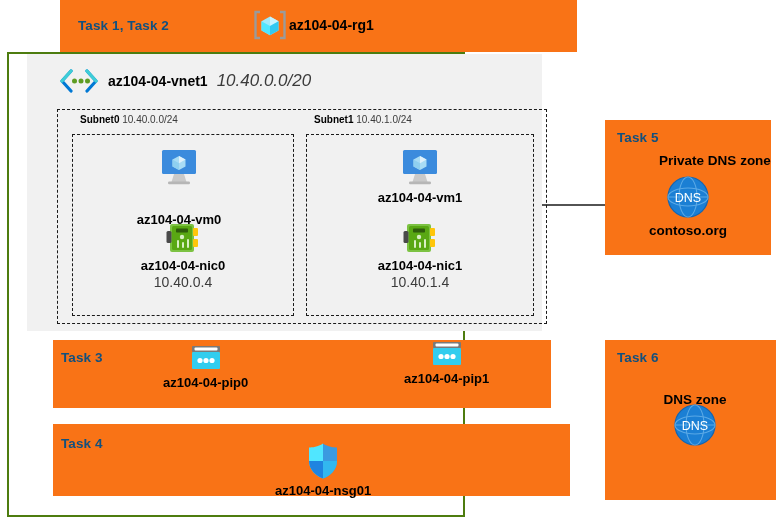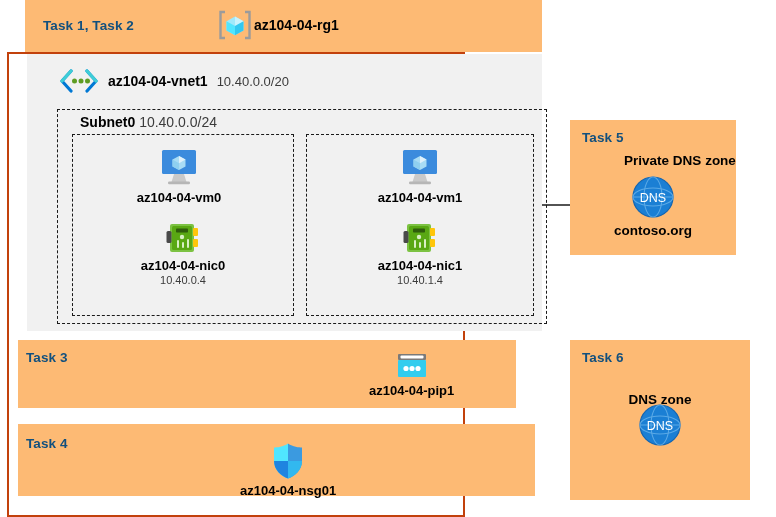--- a/index.html
+++ b/index.html
@@ -12,22 +12,23 @@
     width: 776px;
     height: 517px;
     background: #ffffff;
     font-family: "Liberation Sans", sans-serif;
     overflow: hidden;
   }
 
   
   .panel {
     position: absolute;
-    background: #fdba74;
+    background: #f97316;
     box-sizing: border-box;
+    margin-left: 35px;
   }
   .task-label {
     position: absolute;
     color: #12507e;
     font-weight: bold;
     font-size: 13.5px;
     letter-spacing: .1px;
     white-space: nowrap;
   }
 
@@ -46,55 +47,56 @@
     font-size: 14px;
     font-weight: bold;
     color: #000;
     white-space: nowrap;
   }
 
   
   #vnet-frame {
     position: absolute;
     left: 7px; top: 52px; width: 458px; height: 465px;
-    border: 2px solid #c2410c;
+    border: 2px solid #4d7c0f;
     box-sizing: border-box;
     background: #ffffff;
   }
   #vnet-band {
     position: absolute;
     left: 18px; top: 0px; width: 515px; height: 277px;
     background: #f1f1f1;
   }
   #vnet-row {
     position: absolute;
     left: 32px; top: 15px;
     display: flex;
     align-items: center;
     gap: 9px;
   }
   .res-cidr {
-    font-size: 13px;
+    font-size: 17px;
     color: #3b3b3b;
     white-space: nowrap;
+    font-style: italic;
   }
 
   
   .dashed {
     position: absolute;
     border: 1.6px dashed #1a1a1a;
     box-sizing: border-box;
   }
   #addr-space { left: 30px; top: 55px; width: 490px; height: 215px; }
   #subnet0-box { left: 14px; top: 24px; width: 222px; height: 182px; }
   #subnet1-box { left: 248px; top: 24px; width: 228px; height: 182px; padding-left: 20px; }
 
   .subnet-title {
     position: absolute;
-    font-size: 14px;
+    font-size: 10px;
     white-space: nowrap;
     color: #000;
   }
   .subnet-title b { font-weight: bold; }
   .subnet-title span { color: #3b3b3b; font-weight: normal; }
 
   
   .node {
     position: absolute;
     display: flex;
@@ -102,21 +104,21 @@
     align-items: center;
     white-space: nowrap;
   }
   .node .nlabel {
     font-size: 13px;
     font-weight: bold;
     color: #000;
     margin-top: 3px;
   }
   .node .nsub {
-    font-size: 11px;
+    font-size: 14px;
     color: #3b3b3b;
     margin-top: 1px;
   }
 
   
   #task3-panel { left: 18px; top: 340px; width: 498px; height: 68px; }
   #task4-panel { left: 18px; top: 424px; width: 517px; height: 72px; }
 
   
   #task5-panel { left: 570px; top: 120px; width: 166px; height: 135px; }
@@ -200,21 +202,21 @@
       </div>
 
       <div class="dashed" id="addr-space">
 
         <div class="subnet-title" style="left:22px; top:4px;">
           <b>Subnet0</b>
           <span>10.40.0.0/24</span>
         </div>
 
         <div class="dashed" id="subnet0-box">
-          <div class="node" style="left:0; right:8px; top:12px;">
+          <div class="node" style="left:0; right:8px; top:12px;gap:22px;">
             <span style="display:inline-block;width:46px;height:40px;">
               <svg width="46" height="40" viewBox="0 0 46 40" xmlns="http://www.w3.org/2000/svg">
                 <rect x="6" y="3" width="34" height="24" rx="1.5" fill="#3b8bdd"></rect>
                 <path d="M23 9 L29.5 12.6 L29.5 19.4 L23 23 L16.5 19.4 L16.5 12.6 Z" fill="#a8dcf5"></path>
                 <path d="M23 9 L29.5 12.6 L23 16.2 Z" fill="#dff1fb"></path>
                 <path d="M16.5 12.6 L23 16.2 L23 23 L16.5 19.4 Z" fill="#8fd0f0"></path>
                 <path d="M18 27 L28 27 L30.5 35 L15.5 35 Z" fill="#c9c9c9"></path>
                 <rect x="12" y="34.6" width="22" height="2.6" rx="1.2" fill="#b6b6b6"></rect>
               </svg>
             </span>
@@ -234,20 +236,24 @@
                 <rect x="13" y="19" width="2" height="8" rx="1" fill="#d9efc4"></rect>
                 <rect x="18" y="21" width="2" height="6" rx="1" fill="#d9efc4"></rect>
                 <rect x="23" y="18" width="2" height="9" rx="1" fill="#d9efc4"></rect>
               </svg>
             </span>
             <span class="nlabel">az104-04-nic0</span>
             <span class="nsub">10.40.0.4</span>
           </div>
         </div>
 
+        <div class="subnet-title" style="left:256px; top:4px;">
+          <b>Subnet1</b>
+          <span>10.40.1.0/24</span>
+        </div>
 
         <div class="dashed" id="subnet1-box">
           <div class="node" style="left:0; right:0; top:12px;">
             <span style="display:inline-block;width:46px;height:40px;">
               <svg width="46" height="40" viewBox="0 0 46 40" xmlns="http://www.w3.org/2000/svg">
                 <rect x="6" y="3" width="34" height="24" rx="1.5" fill="#3b8bdd"></rect>
                 <path d="M23 9 L29.5 12.6 L29.5 19.4 L23 23 L16.5 19.4 L16.5 12.6 Z" fill="#a8dcf5"></path>
                 <path d="M23 9 L29.5 12.6 L23 16.2 Z" fill="#dff1fb"></path>
                 <path d="M16.5 12.6 L23 16.2 L23 23 L16.5 19.4 Z" fill="#8fd0f0"></path>
                 <path d="M18 27 L28 27 L30.5 35 L15.5 35 Z" fill="#c9c9c9"></path>
@@ -276,22 +282,35 @@
             <span class="nsub">10.40.1.4</span>
           </div>
         </div>
       </div>
     </div>
   </div>
 
   <div class="panel" id="task3-panel">
     <div class="task-label" style="left:8px; top:10px;">Task 3</div>
 
-
-    <div class="node" style="left:351px; top:12px;">
+    <div class="node" style="left:110px; top:4px;">
+      <span style="display:inline-block;width:34px;height:28px;">
+        <svg width="34" height="28" viewBox="0 0 34 28" xmlns="http://www.w3.org/2000/svg">
+          <rect x="3" y="2" width="28" height="6" rx="1" fill="#7a7a7a"></rect>
+          <rect x="5.5" y="3.5" width="23" height="3" rx="1" fill="#ffffff"></rect>
+          <rect x="3" y="8" width="28" height="17" rx="1" fill="#32cdee"></rect>
+          <circle cx="11" cy="16.5" r="2.6" fill="#ffffff"></circle>
+          <circle cx="17" cy="16.5" r="2.6" fill="#ffffff"></circle>
+          <circle cx="23" cy="16.5" r="2.6" fill="#ffffff"></circle>
+        </svg>
+      </span>
+      <span class="nlabel">az104-04-pip0</span>
+    </div>
+
+    <div class="node" style="left:351px; top:0;">
       <span style="display:inline-block;width:34px;height:28px;">
         <svg width="34" height="28" viewBox="0 0 34 28" xmlns="http://www.w3.org/2000/svg">
           <rect x="3" y="2" width="28" height="6" rx="1" fill="#7a7a7a"></rect>
           <rect x="5.5" y="3.5" width="23" height="3" rx="1" fill="#ffffff"></rect>
           <rect x="3" y="8" width="28" height="17" rx="1" fill="#32cdee"></rect>
           <circle cx="11" cy="16.5" r="2.6" fill="#ffffff"></circle>
           <circle cx="17" cy="16.5" r="2.6" fill="#ffffff"></circle>
           <circle cx="23" cy="16.5" r="2.6" fill="#ffffff"></circle>
         </svg>
       </span>

